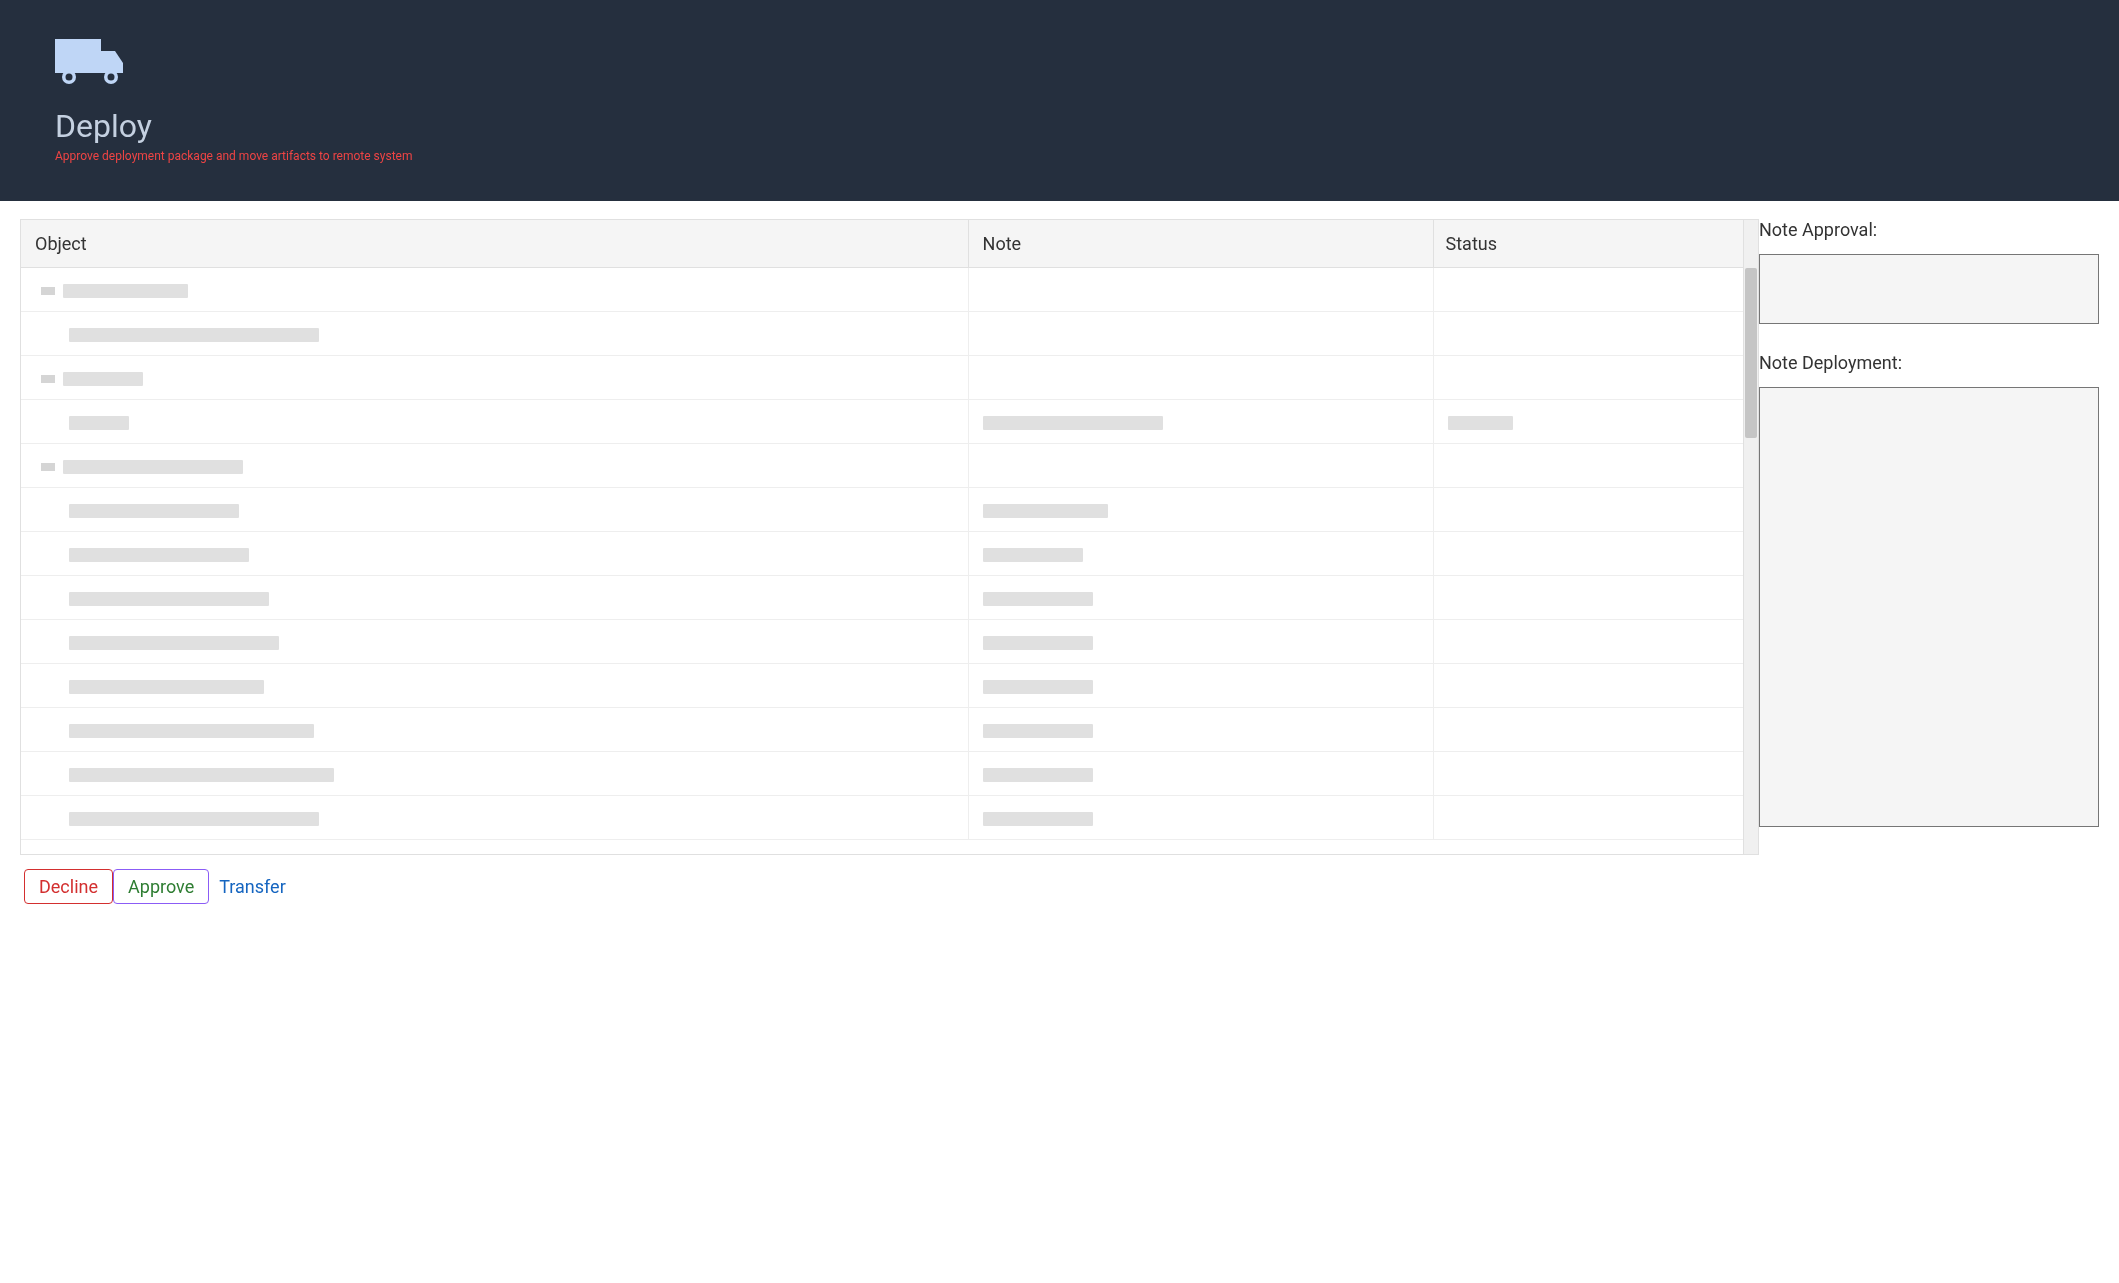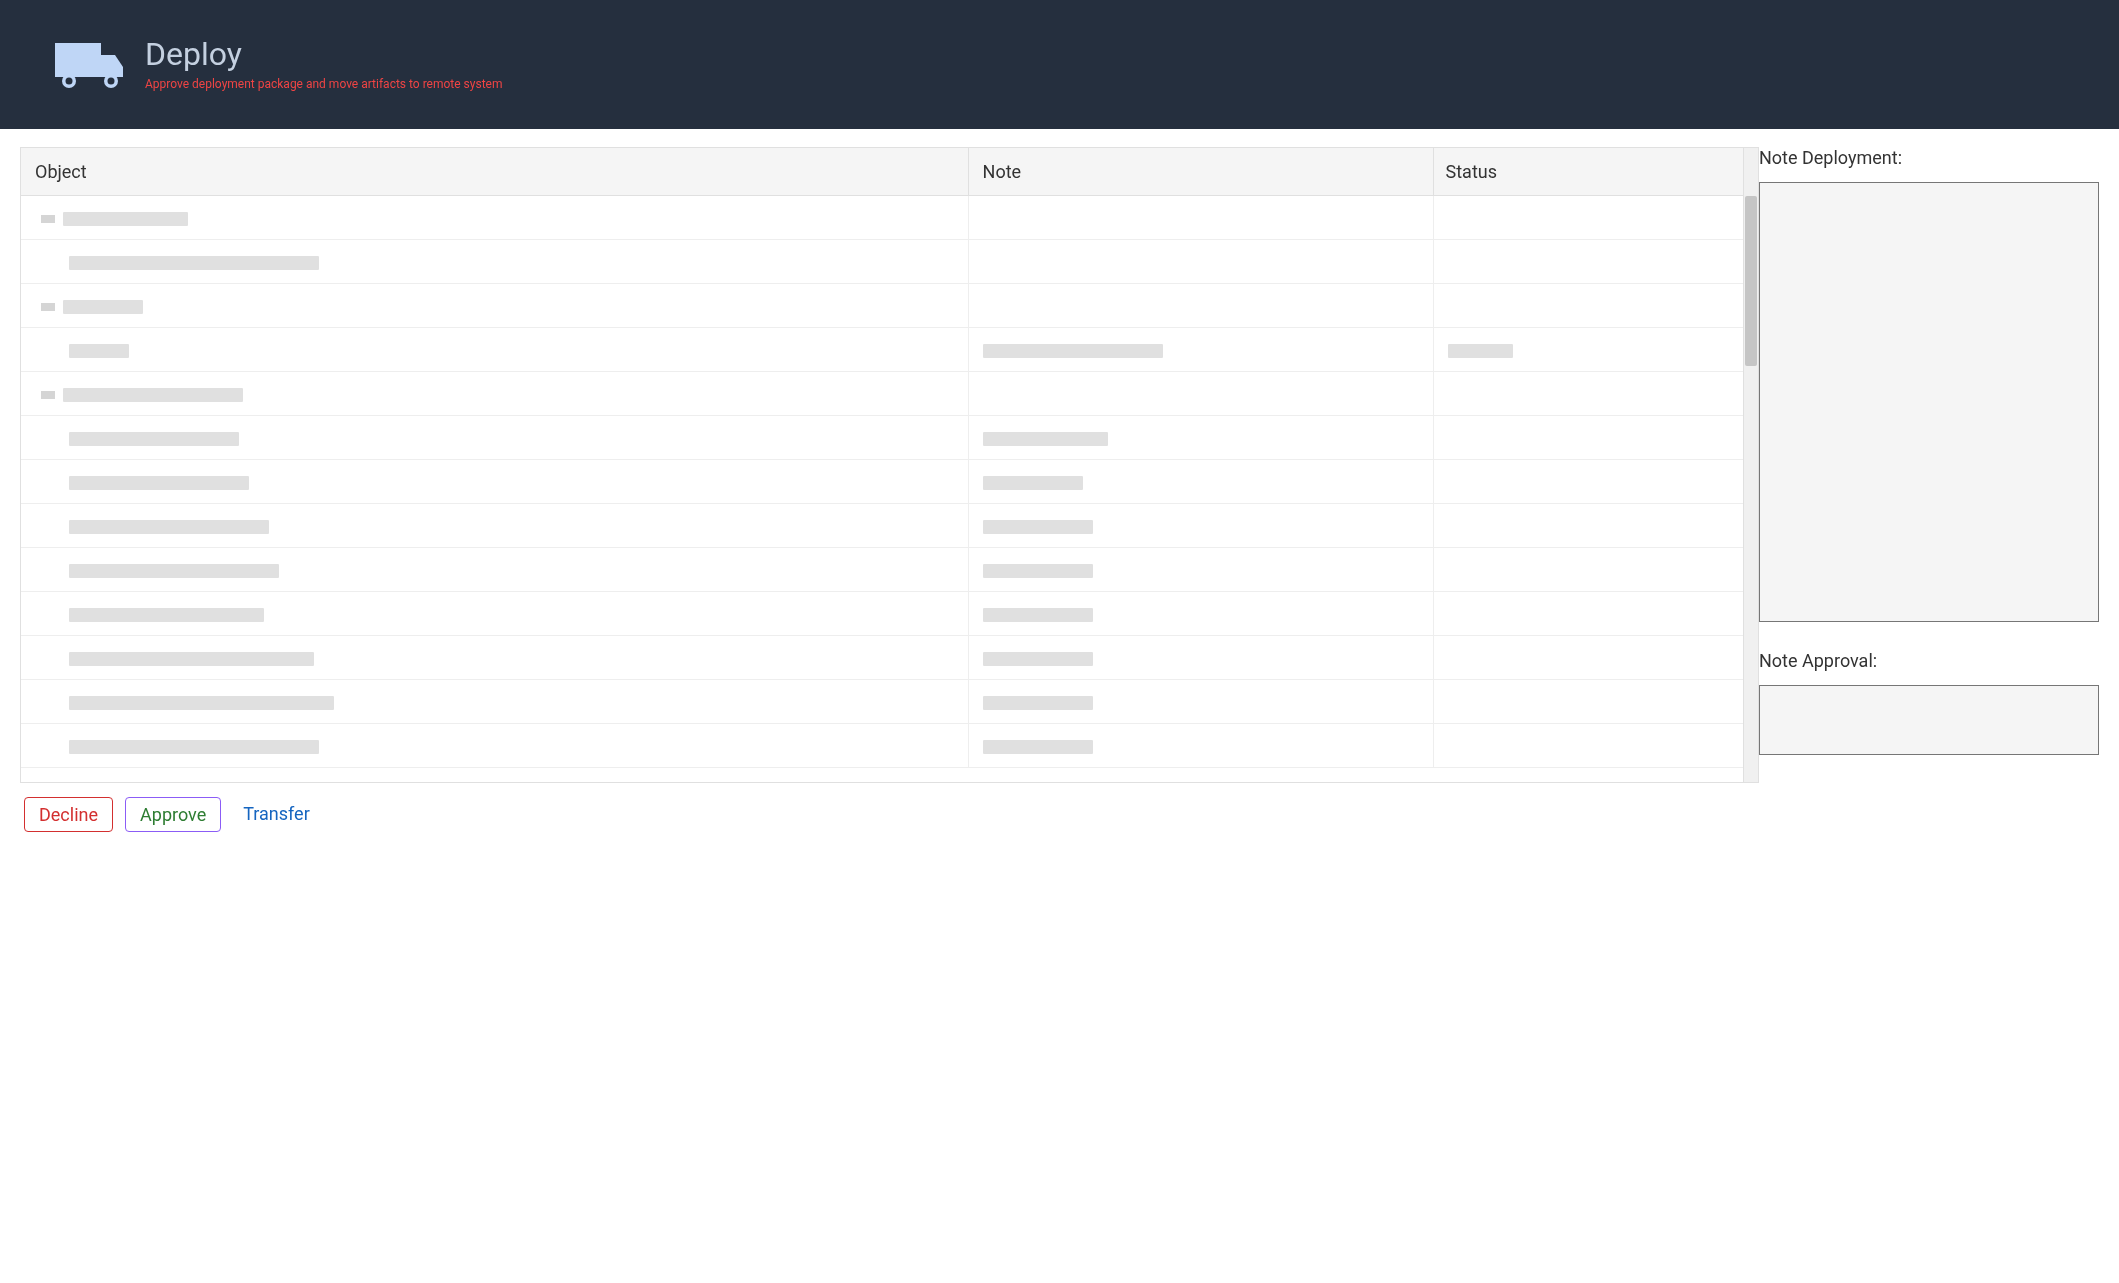--- a/index.html
+++ b/index.html
@@ -11,22 +11,23 @@
       font-family: -apple-system, BlinkMacSystemFont, "Segoe UI", Roboto, "Helvetica Neue", Arial, sans-serif;
       background: #ffffff;
       color: #333;
       font-size: 15px;
     }
     .header {
       background: #252f3e;
       color: #ffffff;
       padding: 35px 55px 38px 55px;
       display: flex;
-      align-items: flex-end;
+      align-items: flex-start;
       gap: 20px;
+      flex-direction: column;
     }
     .header-icon {
       width: 70px;
       height: 52px;
       flex-shrink: 0;
     }
     .header-text h1 {
       font-size: 32px;
       font-weight: 400;
       color: #c4d0e0;
@@ -138,22 +139,21 @@
       padding: 8px;
       font-family: inherit;
       font-size: 14px;
     }
     .note-textarea.short {
       height: 70px;
     }
     .footer {
       padding: 14px 24px;
       display: flex;
-      gap: 12px;
-      align-items: flex-start;
+      align-items: center;
     }
     .btn {
       padding: 6px 14px;
       font-size: 18px;
       border-radius: 4px;
       background: #ffffff;
       cursor: pointer;
       font-family: inherit;
     }
     .btn-decline {
@@ -271,26 +271,26 @@
           </tbody>
       </table>
     </div>
     <div class="scrollbar-track">
       <div class="scrollbar-thumb"></div>
     </div>
   </div>
 
   <div class="side-panel">
     <div class="note-group">
+      <label class="note-label">Note Approval:</label>
+      <textarea class="note-textarea short" value="" style=""></textarea>
+    </div>
+    <div class="note-group">
       <label class="note-label">Note Deployment:</label>
       <textarea class="note-textarea" value="" style=""></textarea>
-    </div>
-    <div class="note-group">
-      <label class="note-label">Note Approval:</label>
-      <textarea class="note-textarea short" value="" style=""></textarea>
     </div>
   </div>
 </div>
 
 <div class="footer">
   <button class="btn btn-decline">Decline</button>
   <button class="btn btn-approve">Approve</button>
   <button class="btn btn-transfer">Transfer</button>
 </div>
 

